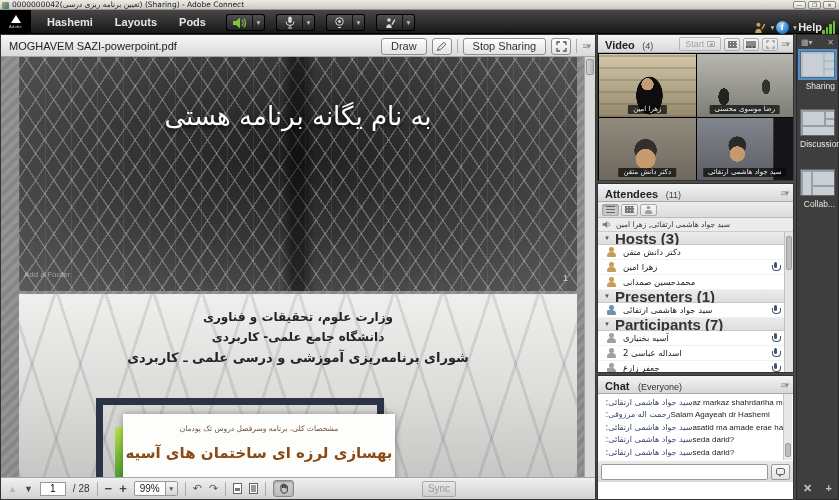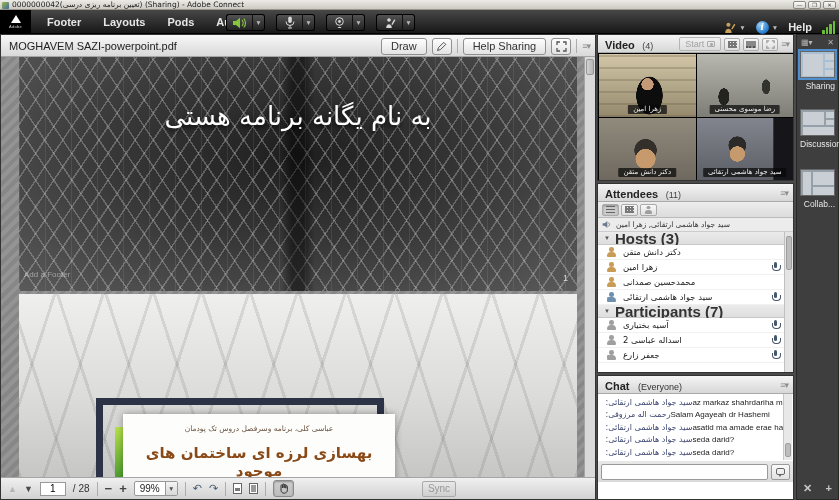--- a/index.html
+++ b/index.html
@@ -27,21 +27,21 @@
   .logo-txt{font-size:4px;color:#cfcfcf;margin-top:1px;letter-spacing:.3px}
   .menu-items{position:absolute;left:36px;top:0;height:24px;display:flex;align-items:center}
   .menu-item{padding:0 11px;font-size:11px;font-weight:bold;color:#e6e6e6;line-height:24px}
   .dev-group{position:absolute;left:226px;top:4px;display:flex;gap:11px;align-items:center}
   .dev-btn{display:flex;height:17px}
   .dev-main{width:27px;border:1px solid #000;border-right:1px solid #111;border-radius:3px 0 0 3px;
     background:linear-gradient(#525252,#222);display:flex;align-items:center;justify-content:center}
   .dev-arr{width:12px;border:1px solid #000;border-left:none;border-radius:0 3px 3px 0;
     background:linear-gradient(#525252,#222);color:#b9b9b9;font-size:6.5px;
     display:flex;align-items:center;justify-content:center}
-  .right-cluster{position:absolute;right:4px;top:0;height:34px;display:flex;align-items:center;gap:10px}
+  .right-cluster{position:absolute;right:4px;top:0;height:34px;display:flex;align-items:center;gap:0}
   .help-lbl{font-size:11px;font-weight:bold;color:#e6e6e6}
   .info-ico{width:13px;height:13px;border-radius:50%;
     background:radial-gradient(circle at 35% 30%,#9fd4f7,#2277cc 70%,#125a9e);
     color:#fff;font-size:9px;font-weight:bold;text-align:center;line-height:13px;
     font-family:"DejaVu Serif",serif;font-style:italic}
   .info-ico::after{content:"i"}
   .sig{display:flex;align-items:flex-end;gap:1px;height:13px}
   .sig span{width:2.5px;background:#6abf3a;border-radius:.5px}
   .mini-arr{color:#b9b9b9;font-size:6.5px}
 
@@ -257,21 +257,21 @@
     <span class="win-btn">✕</span>
   </span>
 </div>
 
 <div class="menubar">
   <div class="logo">
     <span class="logo-a"></span>
     <span class="logo-txt">Adobe</span>
   </div>
   <div class="menu-items">
-    <span class="menu-item">Footer</span>
+    <span class="menu-item">Hashemi</span>
     <span class="menu-item">Layouts</span>
     <span class="menu-item">Pods</span>
     <span class="menu-item">Audio</span>
   </div>
   <div class="dev-group">
     <span class="dev-btn">
       <span class="dev-main">
           <svg width="15" height="12" viewBox="0 0 15 12">
             <path d="M1 4h3l4-3.2v10.4L4 8H1z" fill="#86c440"></path>
             <path d="M10 3.2a4 4 0 010 5.6M11.8 1.6a6.5 6.5 0 010 8.8" stroke="#86c440" fill="none" stroke-width="1.2"></path>
@@ -337,43 +337,48 @@
   <div class="hdr22">
     <span class="share-title">MOGHAVEM SAZI-powerpoint.pdf</span>
     <span class="share-hdr-btns">
       <span class="btn">Draw</span>
       <span class="btn icon-btn">
         <svg width="11" height="11" viewBox="0 0 11 11">
             <path d="M1.5 9.5l1-3 5.3-5.1 2 2-5.3 5.1z" fill="none" stroke="#555"></path>
           </svg>
       </span>
       <span class="vsep"></span>
-      <span class="btn">Help Sharing</span>
+      <span class="btn">Stop Sharing</span>
       <span class="btn icon-btn">
         <svg width="11" height="11" viewBox="0 0 11 11">
             <path d="M1 4V1h3M7 1h3v3M10 7v3H7M4 10H1V7" fill="none" stroke="#555" stroke-width="1.3"></path>
           </svg>
       </span>
       <span class="vsep"></span>
       <span class="pod-menu">≡▾</span>
     </span>
   </div>
 
   <div class="canvas">
     <div class="slide1">
       <div class="s1-title">به نام یگانه برنامه هستی</div>
       <div class="s1-footer">Add a Footer</div>
       <div class="s1-num">1</div>
     </div>
     <div class="slide2">
+      <div class="s2-lines">
+        <div class="s2-l">وزارت علوم، تحقیقات و فناوری</div>
+        <div class="s2-l">دانشگاه جامع علمی- کاربردی</div>
+        <div class="s2-l s2-l3">شورای برنامه‌ریزی آموزشی و درسی علمی ـ کاربردی</div>
+      </div>
       <div class="frame"></div>
       <div class="greenbar"></div>
       <div class="card">
-        <div class="card-sub">عباسی کلی، برنامه وسرفصل دروس تک پودمان</div>
-        <div class="card-title">بهسازی لرزه ای ساختمان های موجود</div>
+        <div class="card-sub">مشخصات کلی، برنامه وسرفصل دروس تک پودمان</div>
+        <div class="card-title">بهسازی لرزه ای ساختمان های آسیه</div>
       </div>
     </div>
     <div class="vscroll">
       <div class="vthumb"></div>
     </div>
   </div>
 
   <div class="share-tb">
     <span class="tb-up">▲</span>
     <span class="tb-down">▼</span>
@@ -476,20 +481,24 @@
     </div>
     <div class="mem-row">
       <span class="p-ico p-host"></span>
       <span class="mem-name">زهرا امین</span>
       <span class="mic"></span>
     </div>
     <div class="mem-row">
       <span class="p-ico p-host"></span>
       <span class="mem-name">محمدحسین صمدانی</span>
     </div>
+    <div class="group-row">
+      <span class="tri">▼</span>
+      <span class="group-lbl">Presenters (1)</span>
+    </div>
     <div class="mem-row">
       <span class="p-ico p-pres p-badge"></span>
       <span class="mem-name">سید جواد هاشمی ارتقائی</span>
       <span class="mic"></span>
     </div>
     <div class="group-row">
       <span class="tri">▼</span>
       <span class="group-lbl">Participants (7)</span>
     </div>
     <div class="mem-row">

